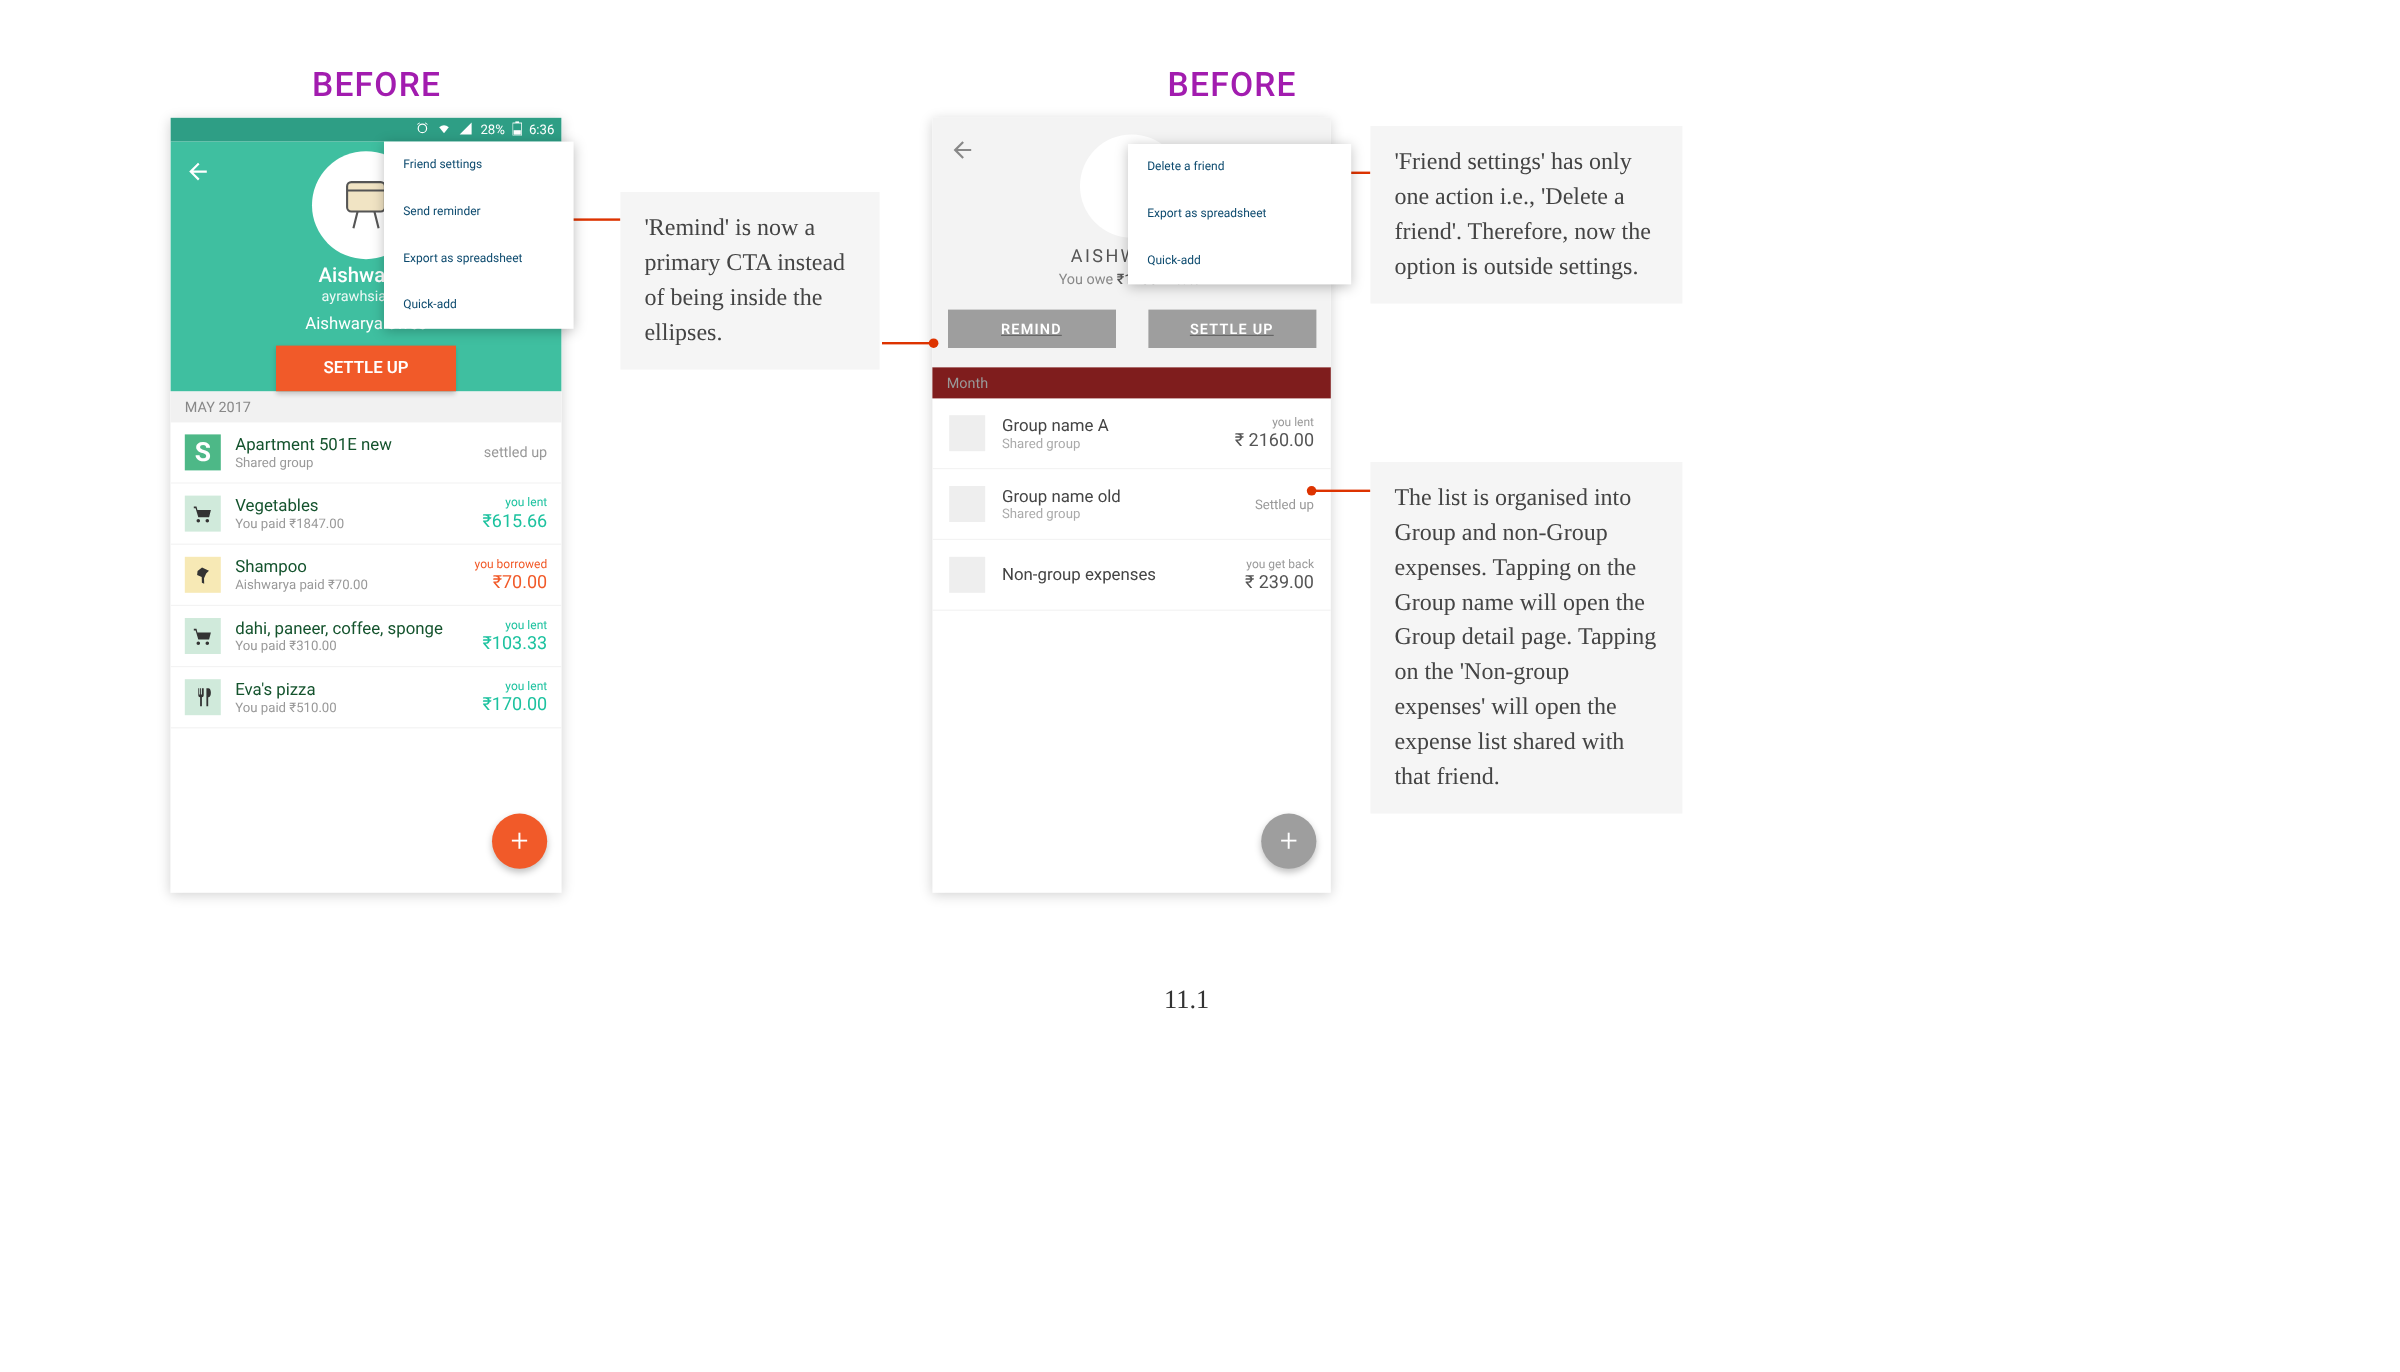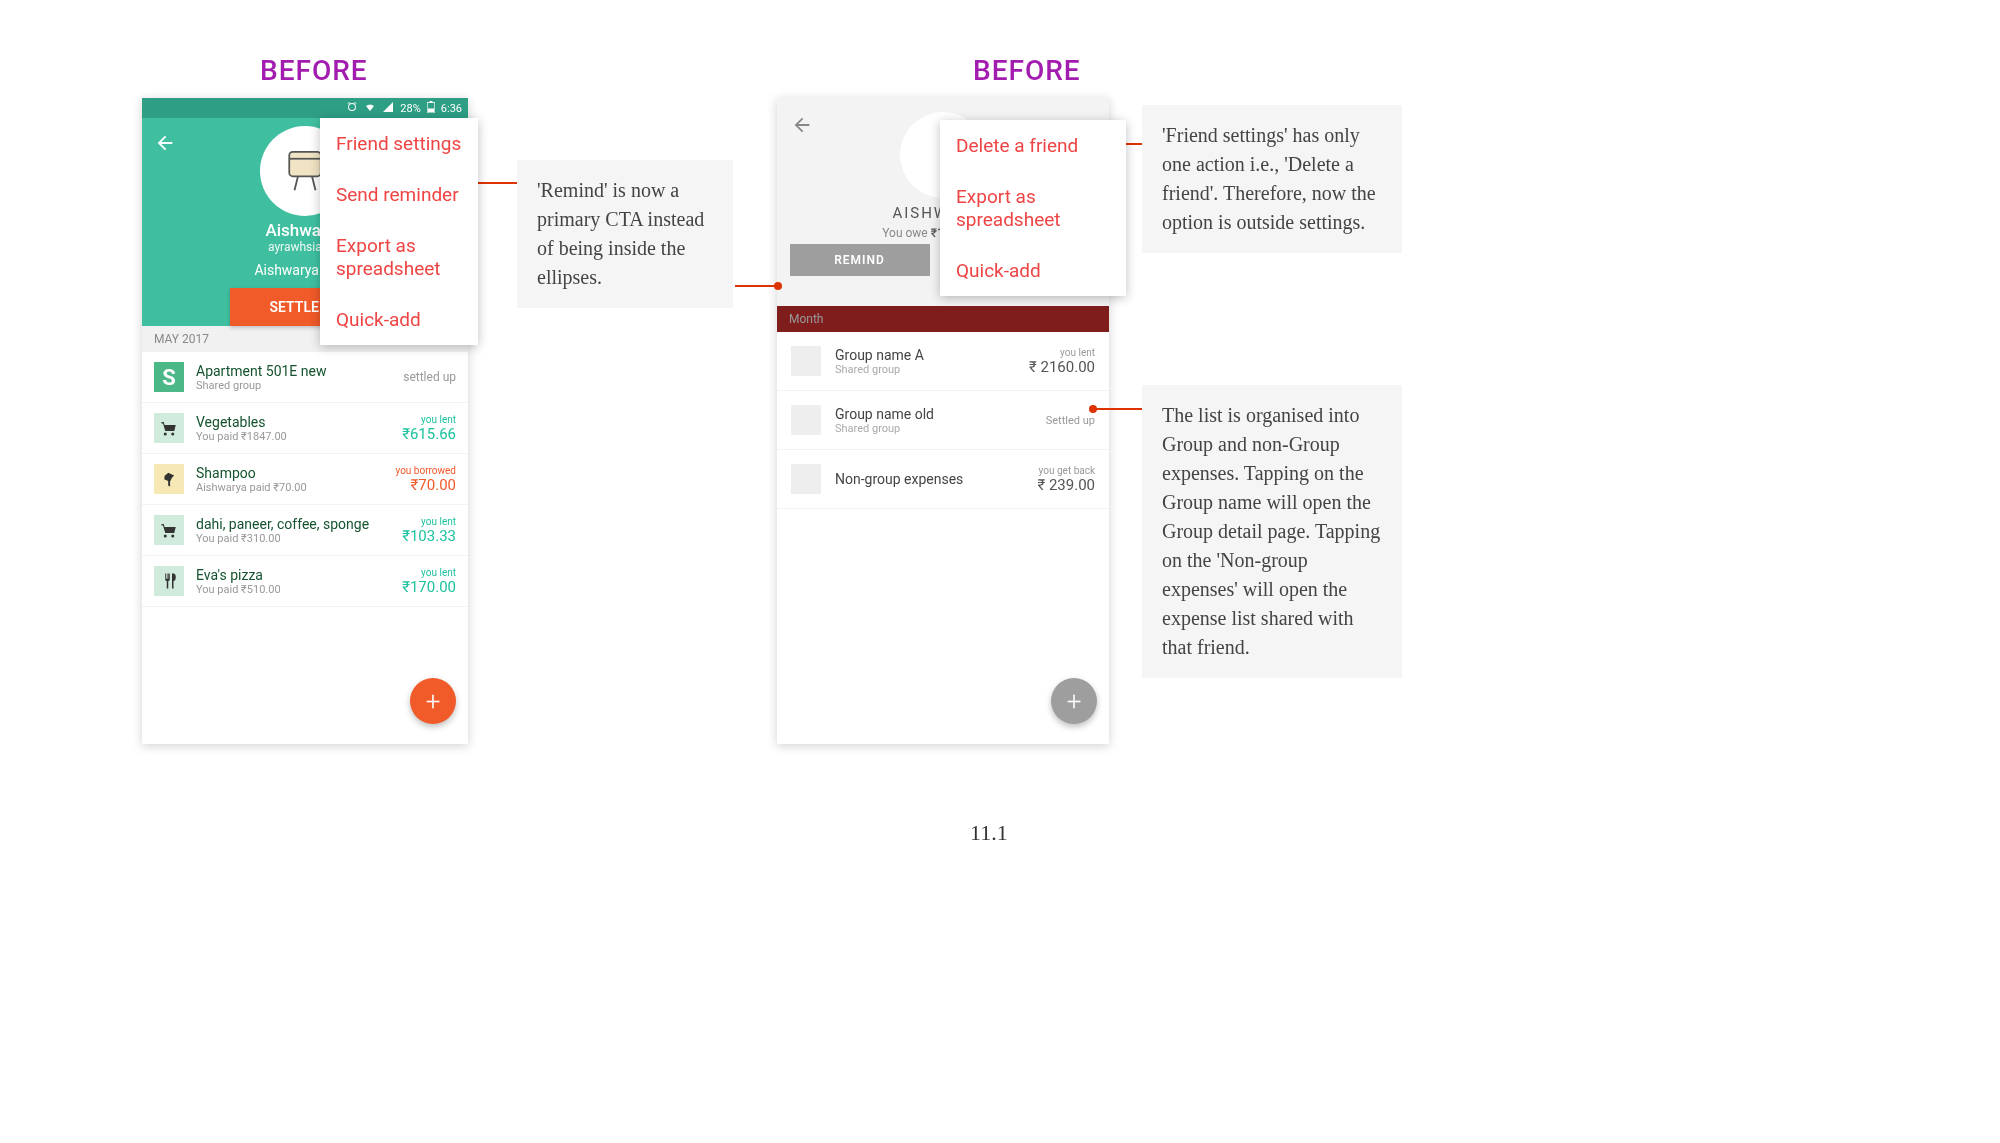--- a/index.html
+++ b/index.html
@@ -94,21 +94,21 @@
   }
   .fab-orange { background:#f15a29; }
   .fab-gray { background:#9e9e9e; }
 
   .popup-menu {
     position:absolute; background:#fff;
     box-shadow:0 2px 10px rgba(0,0,0,0.25);
     z-index:5;
   }
   .popup-before { left:320px; top:118px; width:158px; }
-  .popup-menu .item { padding:14px 16px; font-size:19px; color:#ef4444; }
+  .popup-menu .item { padding:14px 16px; font-size:10px; color:#0c4a6e; }
 
   
   .phone-after {
     position:absolute; left:777px; top:98px;
     width:332px; height:646px;
     background:#fff;
     box-shadow:0 2px 10px rgba(0,0,0,0.18);
     position:absolute;
   }
   .header-after {
@@ -116,21 +116,21 @@
     text-align:center; color:#666;
   }
   .back-arrow-gray { position:absolute; left:14px; top:16px; color:#888; }
   .avatar-gray {
     width:86px;height:86px;background:#fff;border-radius:50%;
     margin:0 auto; position:relative; top:14px;
   }
   .friend-name-after { margin-top:20px; font-size:15px; letter-spacing:2px; color:#555;}
   .owe-line { font-size:12px; margin-top:4px; color:#888;}
   .owe-amount { color:#555; font-weight:500; }
-  .btn-row { display:flex; gap:27px; justify-content:center; margin-top:4px;}
+  .btn-row { display:flex; gap:27px; justify-content:center; margin-top:18px;text-decoration:underline;}
   .gray-btn {
     width:140px; height:32px; background:#9e9e9e; color:#fff;
     font-size:12px; font-weight:600; letter-spacing:1px;
     display:flex;align-items:center;justify-content:center;
   }
   .month-bar-after {
     background:#7f1d1d; color:#999; font-size:12px; padding:6px 12px;
   }
   .group-row {
     display:flex; align-items:center; padding:14px 14px;

